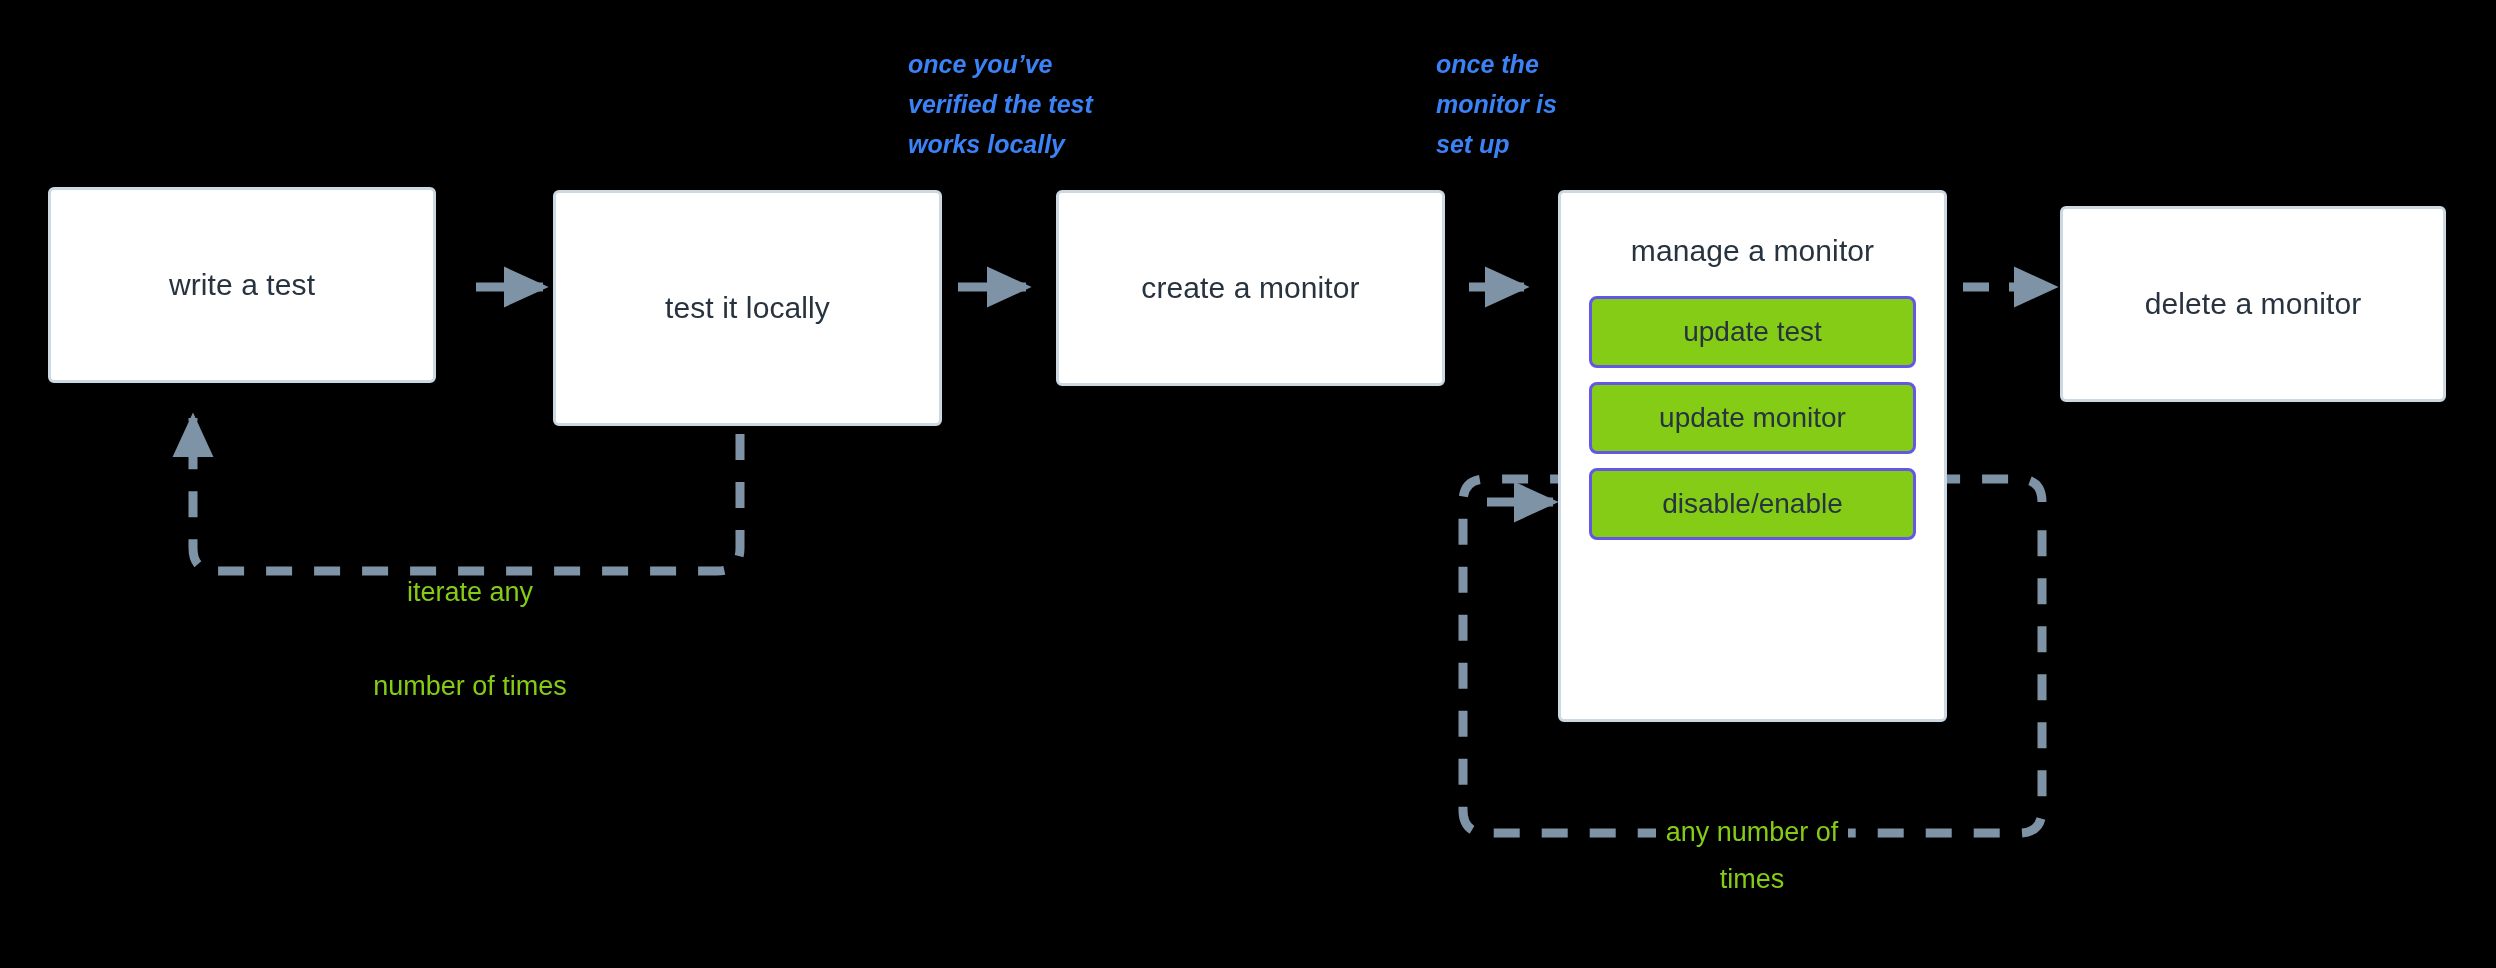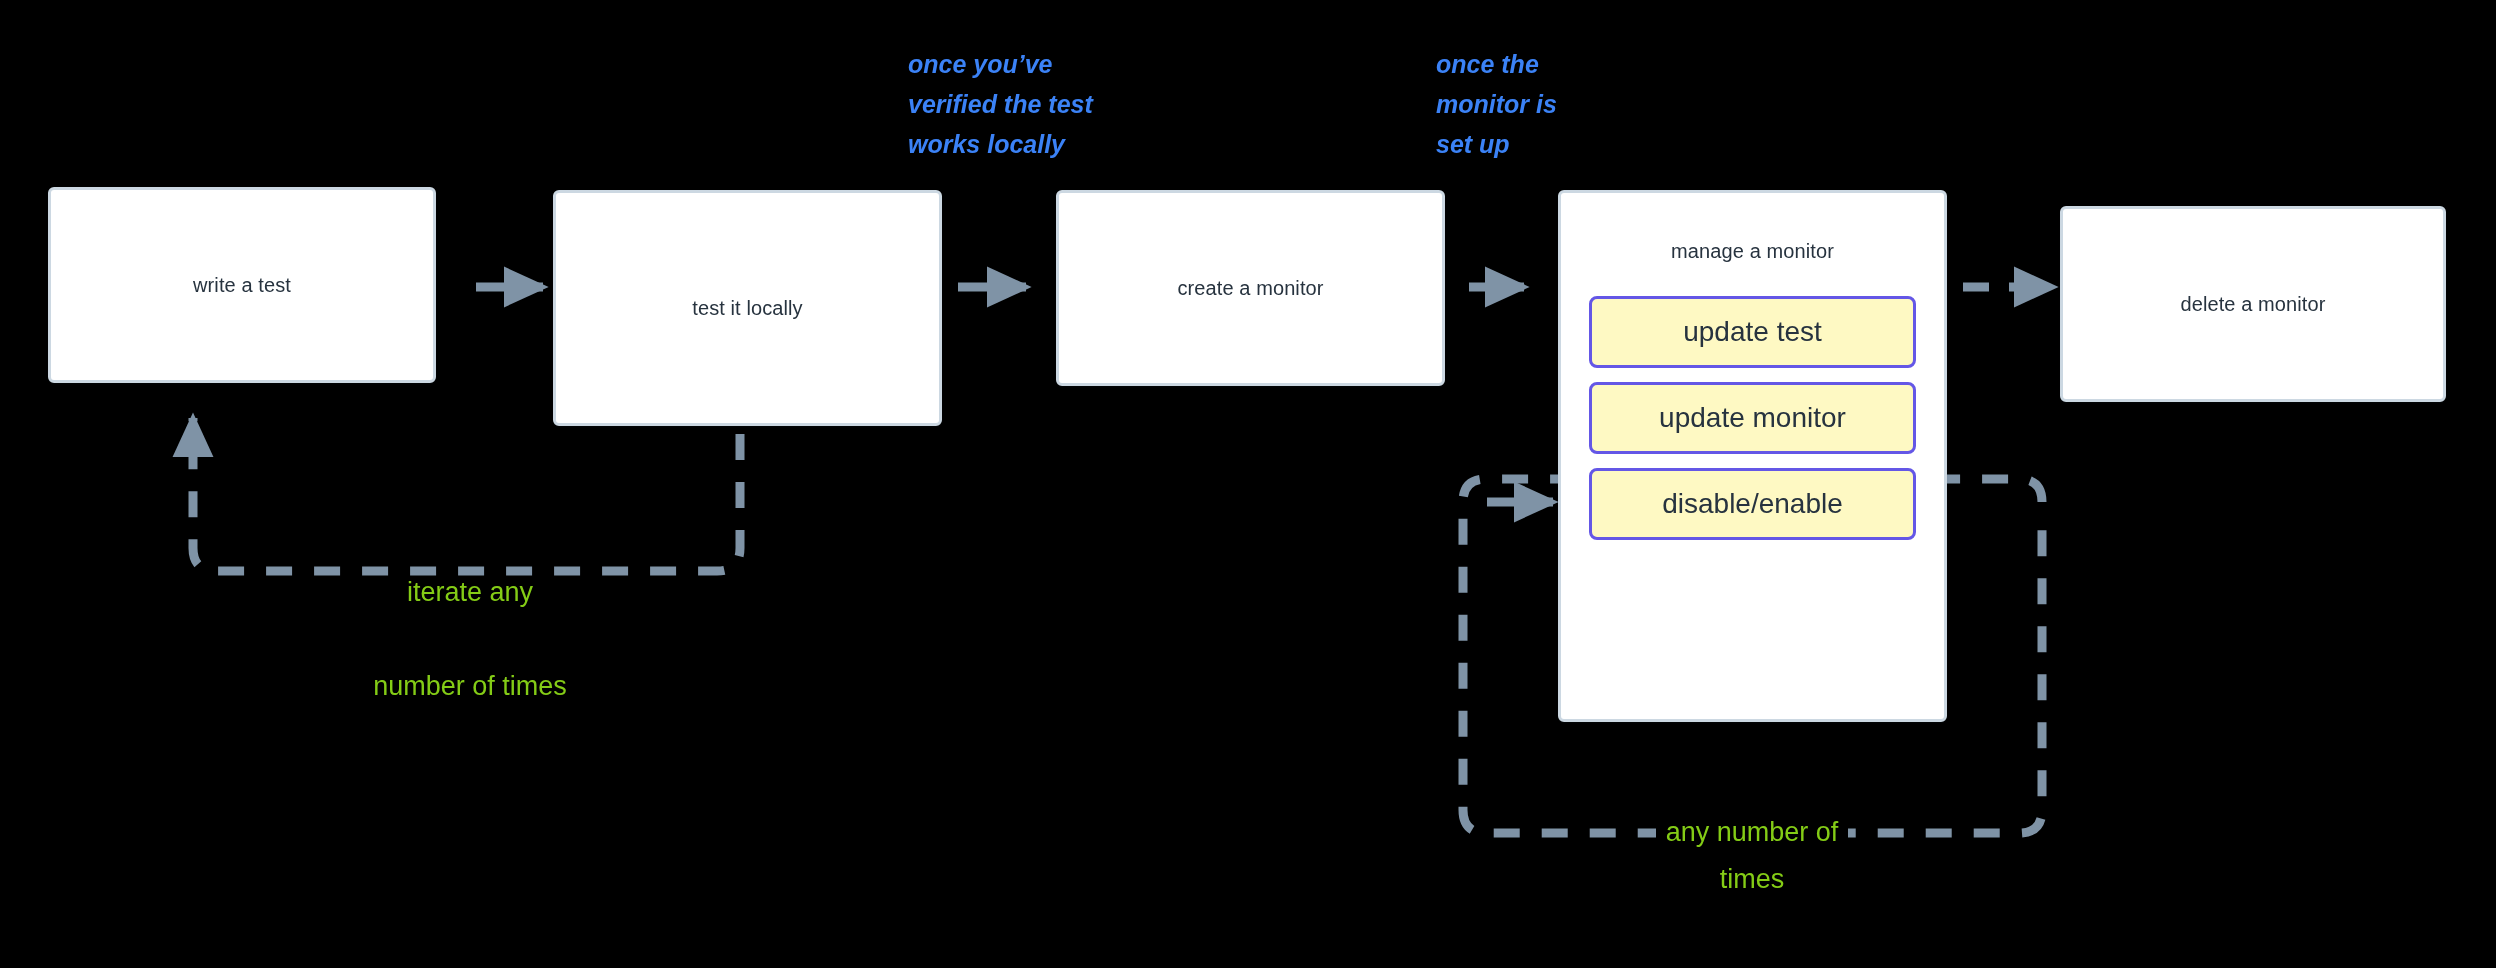--- a/index.html
+++ b/index.html
@@ -38,21 +38,21 @@
     box-shadow: 0 1px 2px rgba(40,60,80,0.10);
     display: flex;
     flex-direction: column;
     align-items: center;
   }
   .node.simple {
     justify-content: center;
   }
   .node-title {
     color: #27333f;
-    font-size: 20px;
+    font-size: 30px;
     line-height: 36px;
     letter-spacing: 0.1px;
     text-align: right;
     white-space: nowrap;
   }
 
   
   #node-manage {
     padding-top: 40px;
   }
@@ -63,21 +63,21 @@
     display: flex;
     flex-direction: column;
     gap: 14px;
     width: 100%;
     padding: 0 28px 24px 28px;
     box-sizing: border-box;
   }
   .subnode {
     box-sizing: border-box;
     height: 72px;
-    background: #fef9c3;
+    background: #84cc16;
     border: 3px solid #6457e6;
     border-radius: 8px;
     display: flex;
     align-items: center;
     justify-content: center;
   }
   .subnode-label {
     color: #27333f;
     font-size: 28px;
     line-height: 32px;

